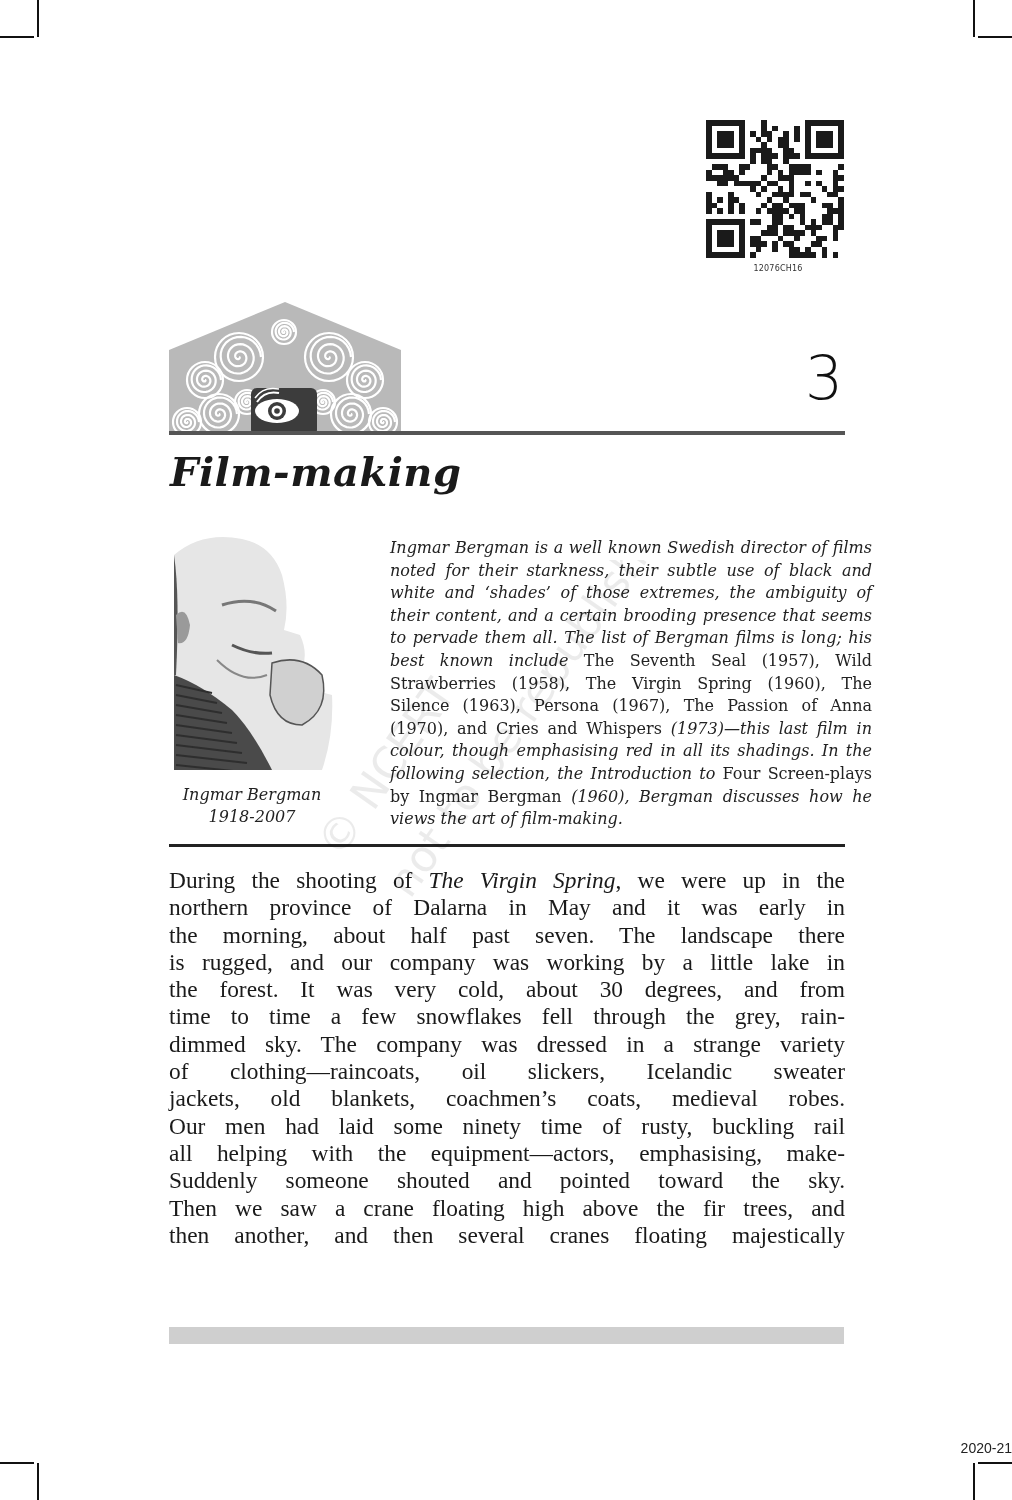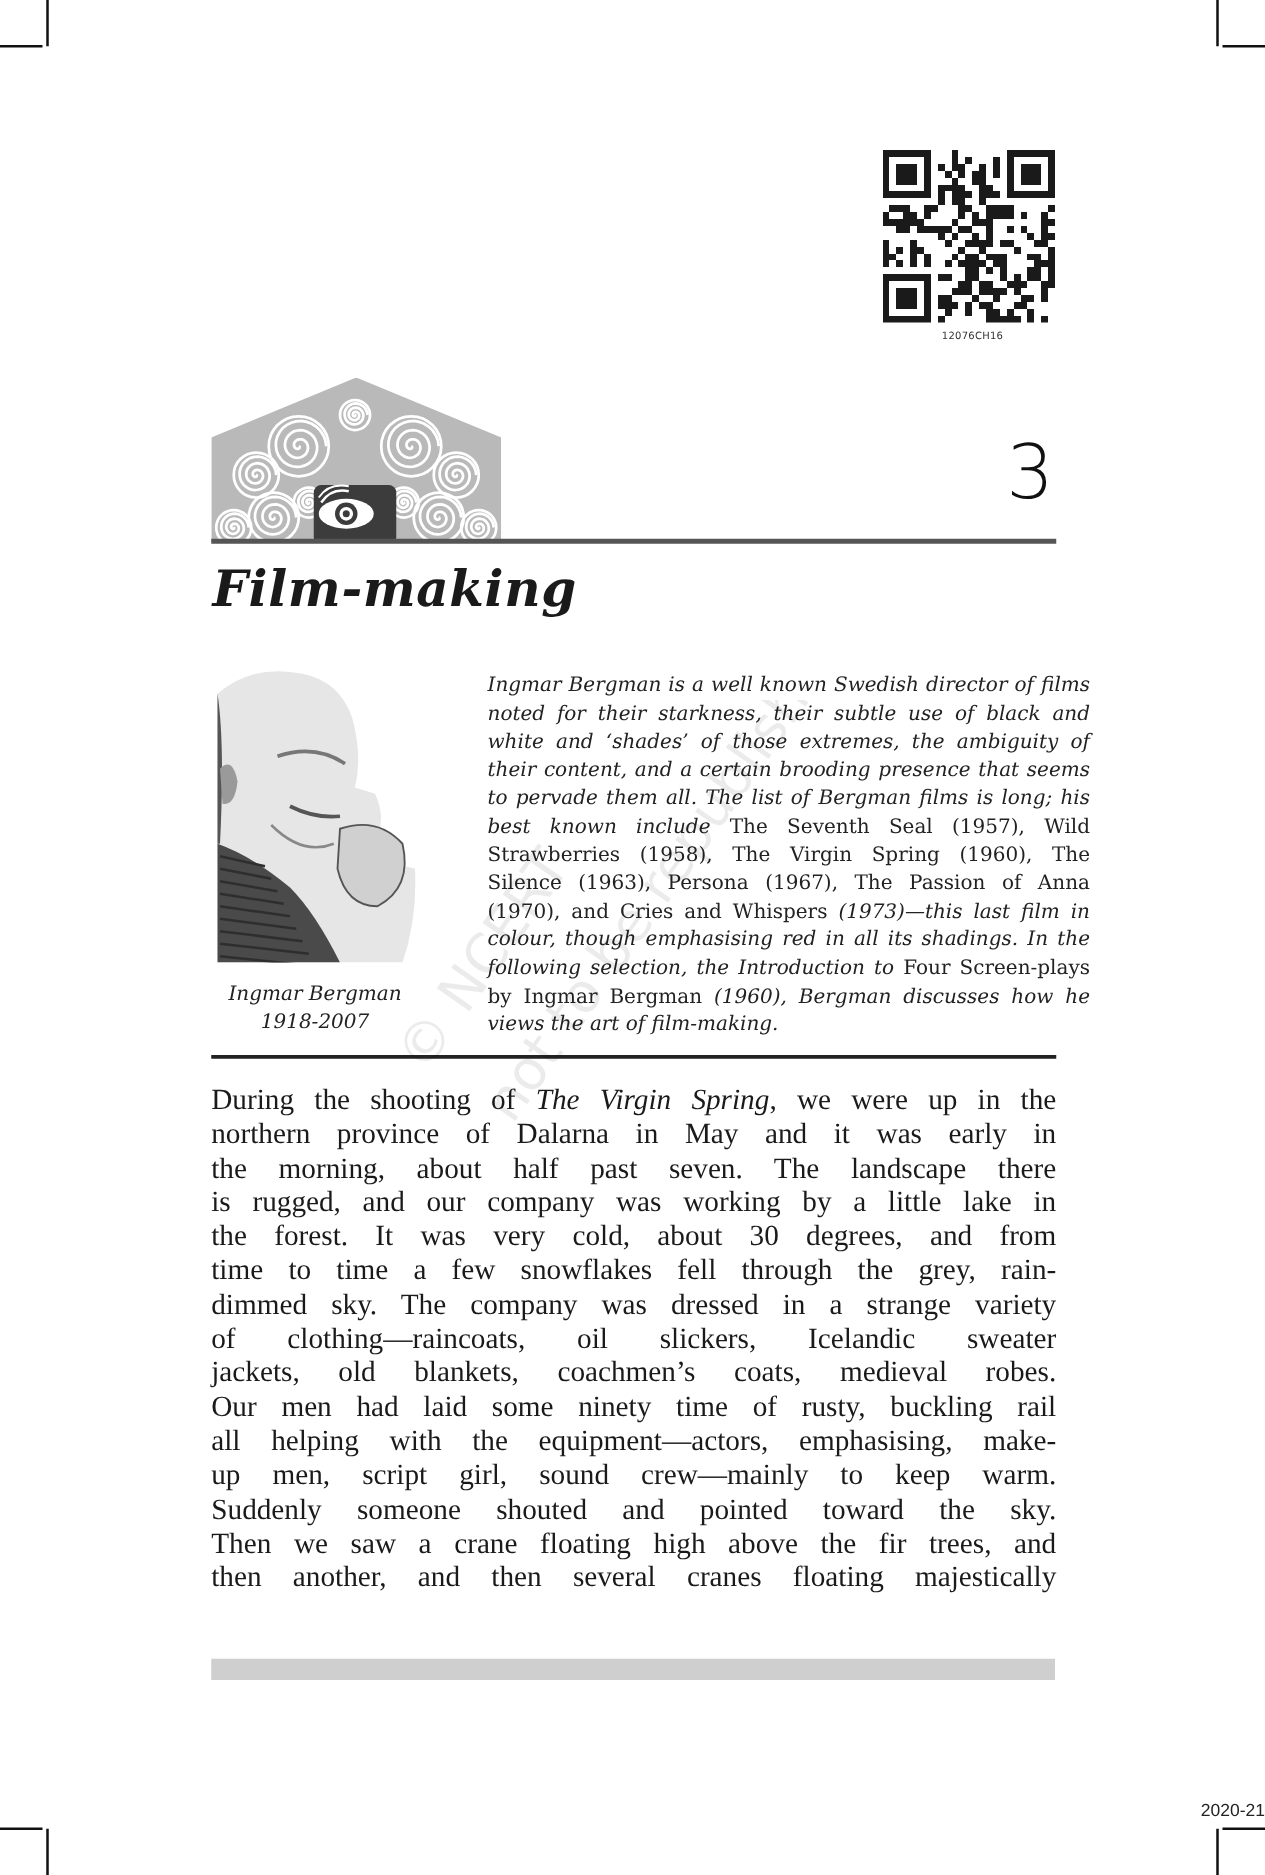--- a/index.html
+++ b/index.html
@@ -343,21 +343,20 @@
     <span class="line">northern province of Dalarna in May and it was early in</span>
     <span class="line">the morning, about half past seven. The landscape there</span>
     <span class="line">is rugged, and our company was working by a little lake in</span>
     <span class="line">the forest. It was very cold, about 30 degrees, and from</span>
     <span class="line">time to time a few snowflakes fell through the grey, rain-</span>
     <span class="line">dimmed sky. The company was dressed in a strange variety</span>
     <span class="line">of clothing—raincoats, oil slickers, Icelandic sweater</span>
     <span class="line">jackets, old blankets, coachmen’s coats, medieval robes.</span>
     <span class="line">Our men had laid some ninety time of rusty, buckling rail</span>
     <span class="line">all helping with the equipment—actors, emphasising, make-</span>
-    <span class="line">up men, script girl, sound crew—mainly to keep warm.</span>
     <span class="line">Suddenly someone shouted and pointed toward the sky.</span>
     <span class="line">Then we saw a crane floating high above the fir trees, and</span>
     <span class="line" style="text-align-last: justify;">then another, and then several cranes floating majestically</span>
   </div>
 
 <svg class="watermark" viewBox="0 0 420 360">
   <text x="40" y="300" transform="rotate(-55 40 300)" font-family="DejaVu Sans, sans-serif" font-size="44" fill="#000" fill-opacity="0.08">© NCERT</text>
   <text x="110" y="340" transform="rotate(-55 110 340)" font-family="DejaVu Sans, sans-serif" font-size="44" fill="#000" fill-opacity="0.08">not to be republished</text>
 </svg>
 

